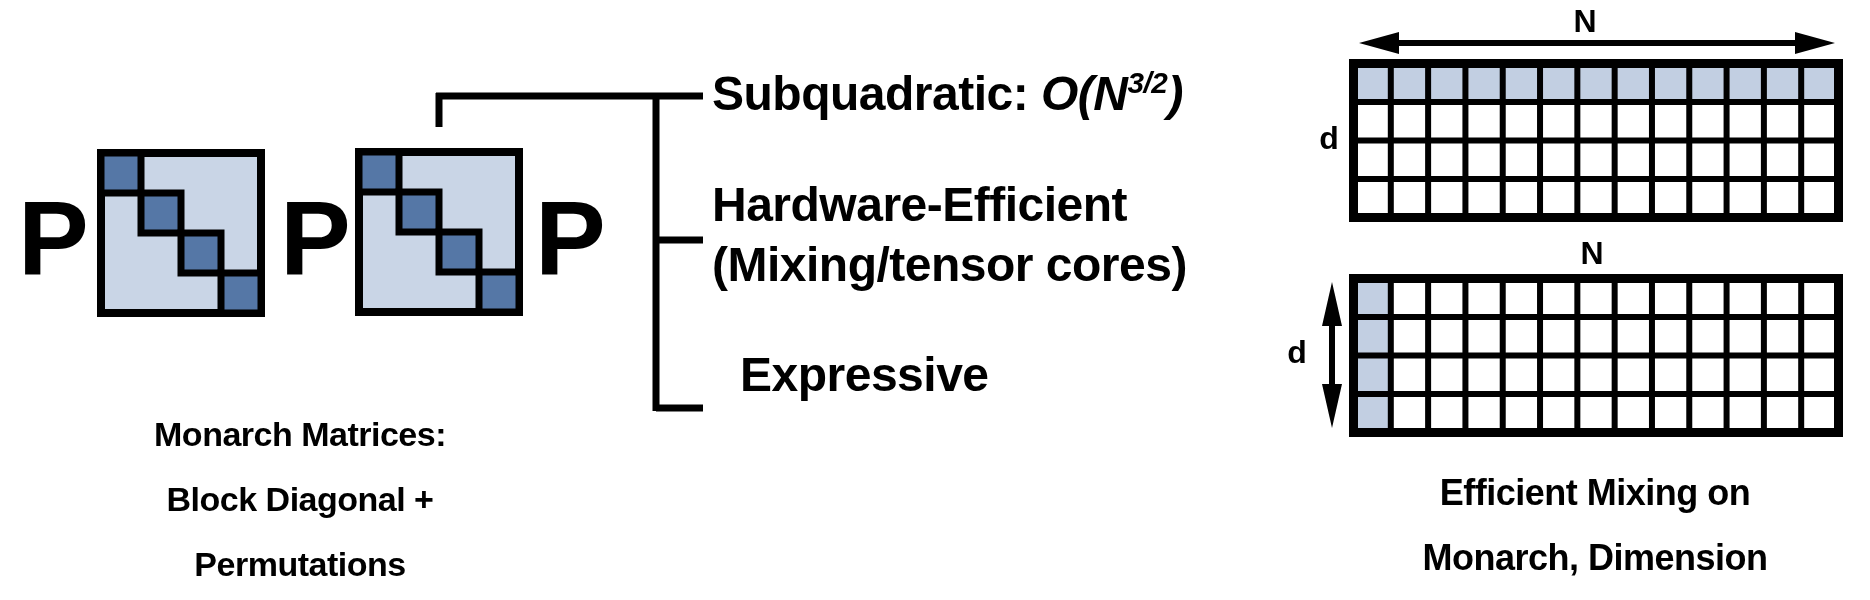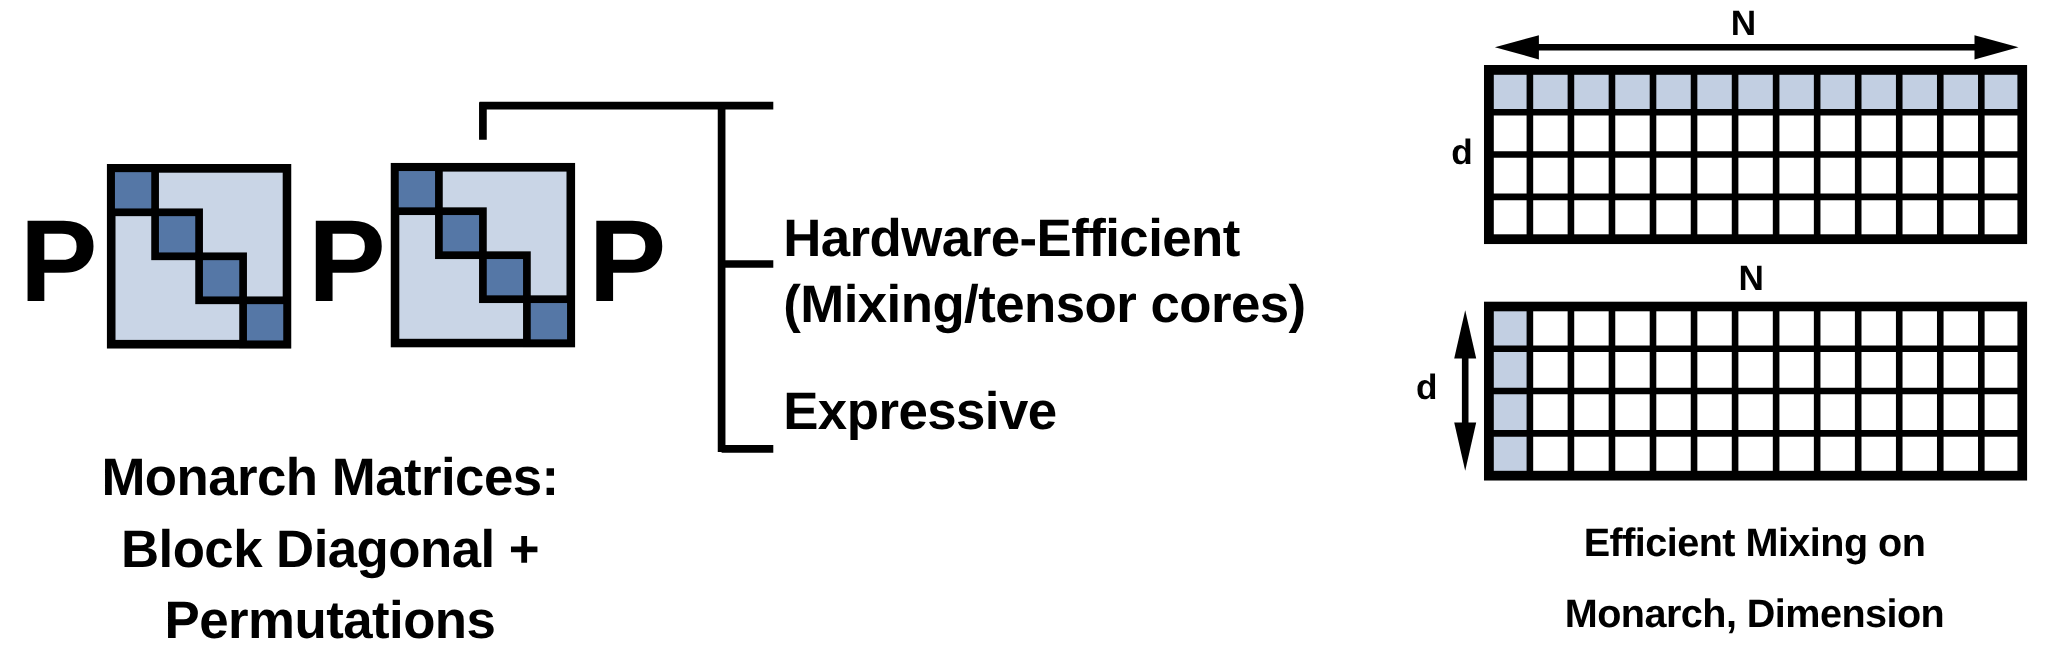--- a/index.html
+++ b/index.html
@@ -20,21 +20,21 @@
     height: 110px;
     line-height: 110px;
     font-size: 106px;
     letter-spacing: -2px;
   }
   .matrix-svg { position: absolute; width: 168px; height: 168px; }
   .caption-left {
     position: absolute;
     left: 50px; top: 402px; width: 500px;
     text-align: center;
-    font-size: 48px;
+    font-size: 34px;
     line-height: 65px;
     letter-spacing: -0.5px;
   }
   .feature {
     position: absolute;
     left: 712px;
     font-size: 48px;
     line-height: 60px;
     letter-spacing: -0.5px;
     white-space: nowrap;
@@ -88,27 +88,30 @@
   </div>
 
   <svg class="abs" style="left:430px; top:85px;" width="290" height="335">
     <line x1="9" y1="42" x2="9" y2="8" stroke="#000" stroke-width="7"></line>
     <line x1="6" y1="11" x2="273" y2="11" stroke="#000" stroke-width="7"></line>
     <line x1="226" y1="8" x2="226" y2="326" stroke="#000" stroke-width="7"></line>
     <line x1="226" y1="155" x2="273" y2="155" stroke="#000" stroke-width="7"></line>
     <line x1="226" y1="323" x2="273" y2="323" stroke="#000" stroke-width="7"></line>
   </svg>
 
+  <div class="feature" style="top:64px; height:60px;">
+    <span>Subquadratic: </span><span class="formula"><span>O(N</span><sup>3/2</sup><span>)</span></span>
+  </div>
 
-  <div class="feature" style="top:188px;">
+  <div class="feature" style="top:175px;">
     <div>Hardware-Efficient</div>
     <div>(Mixing/tensor cores)</div>
   </div>
 
-  <div class="feature" style="top:345px;">
+  <div class="feature" style="top:345px;margin-left:28px;">
     <div>Expressive</div>
   </div>
 
   <div class="axis-label" style="left:1560px; top:4px; width:50px;">N</div>
 
   <svg class="abs" style="left:1357px; top:30px;" width="480" height="26">
     <line x1="34" y1="13" x2="446" y2="13" stroke="#000" stroke-width="6"></line>
     <polygon points="2,13 42,2 42,24" fill="#000"></polygon>
     <polygon points="478,13 438,2 438,24" fill="#000"></polygon>
   </svg>

